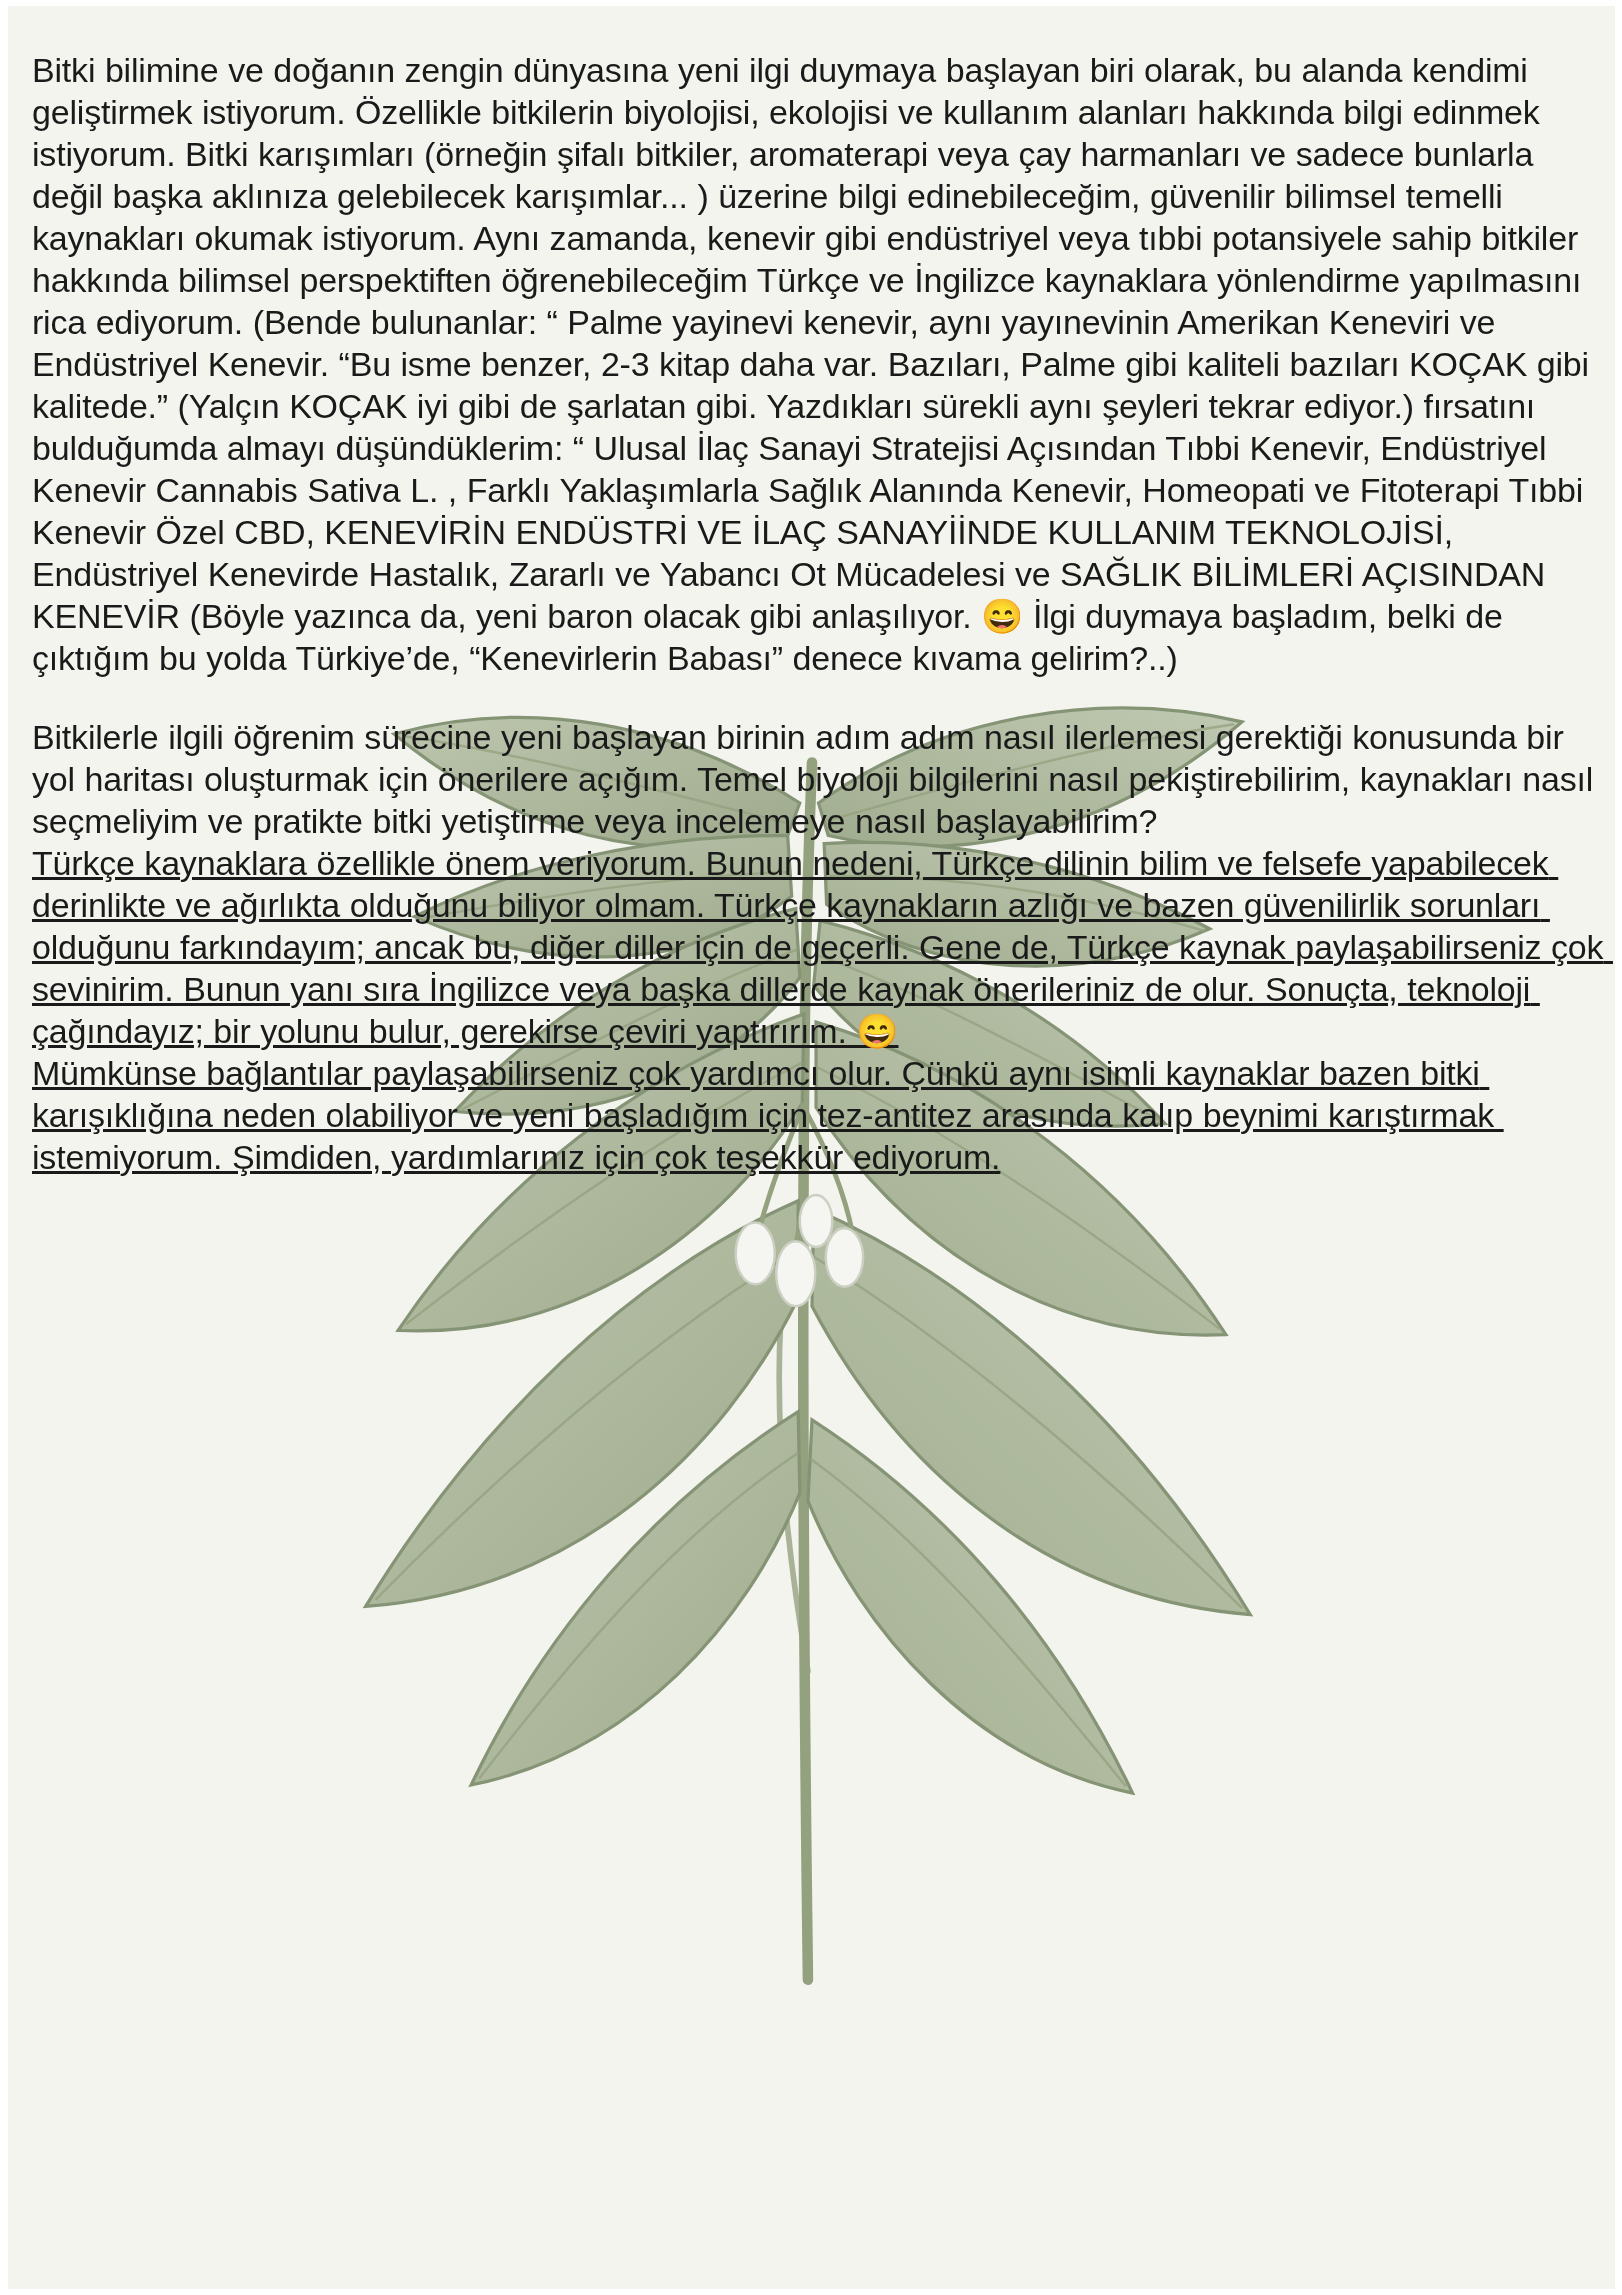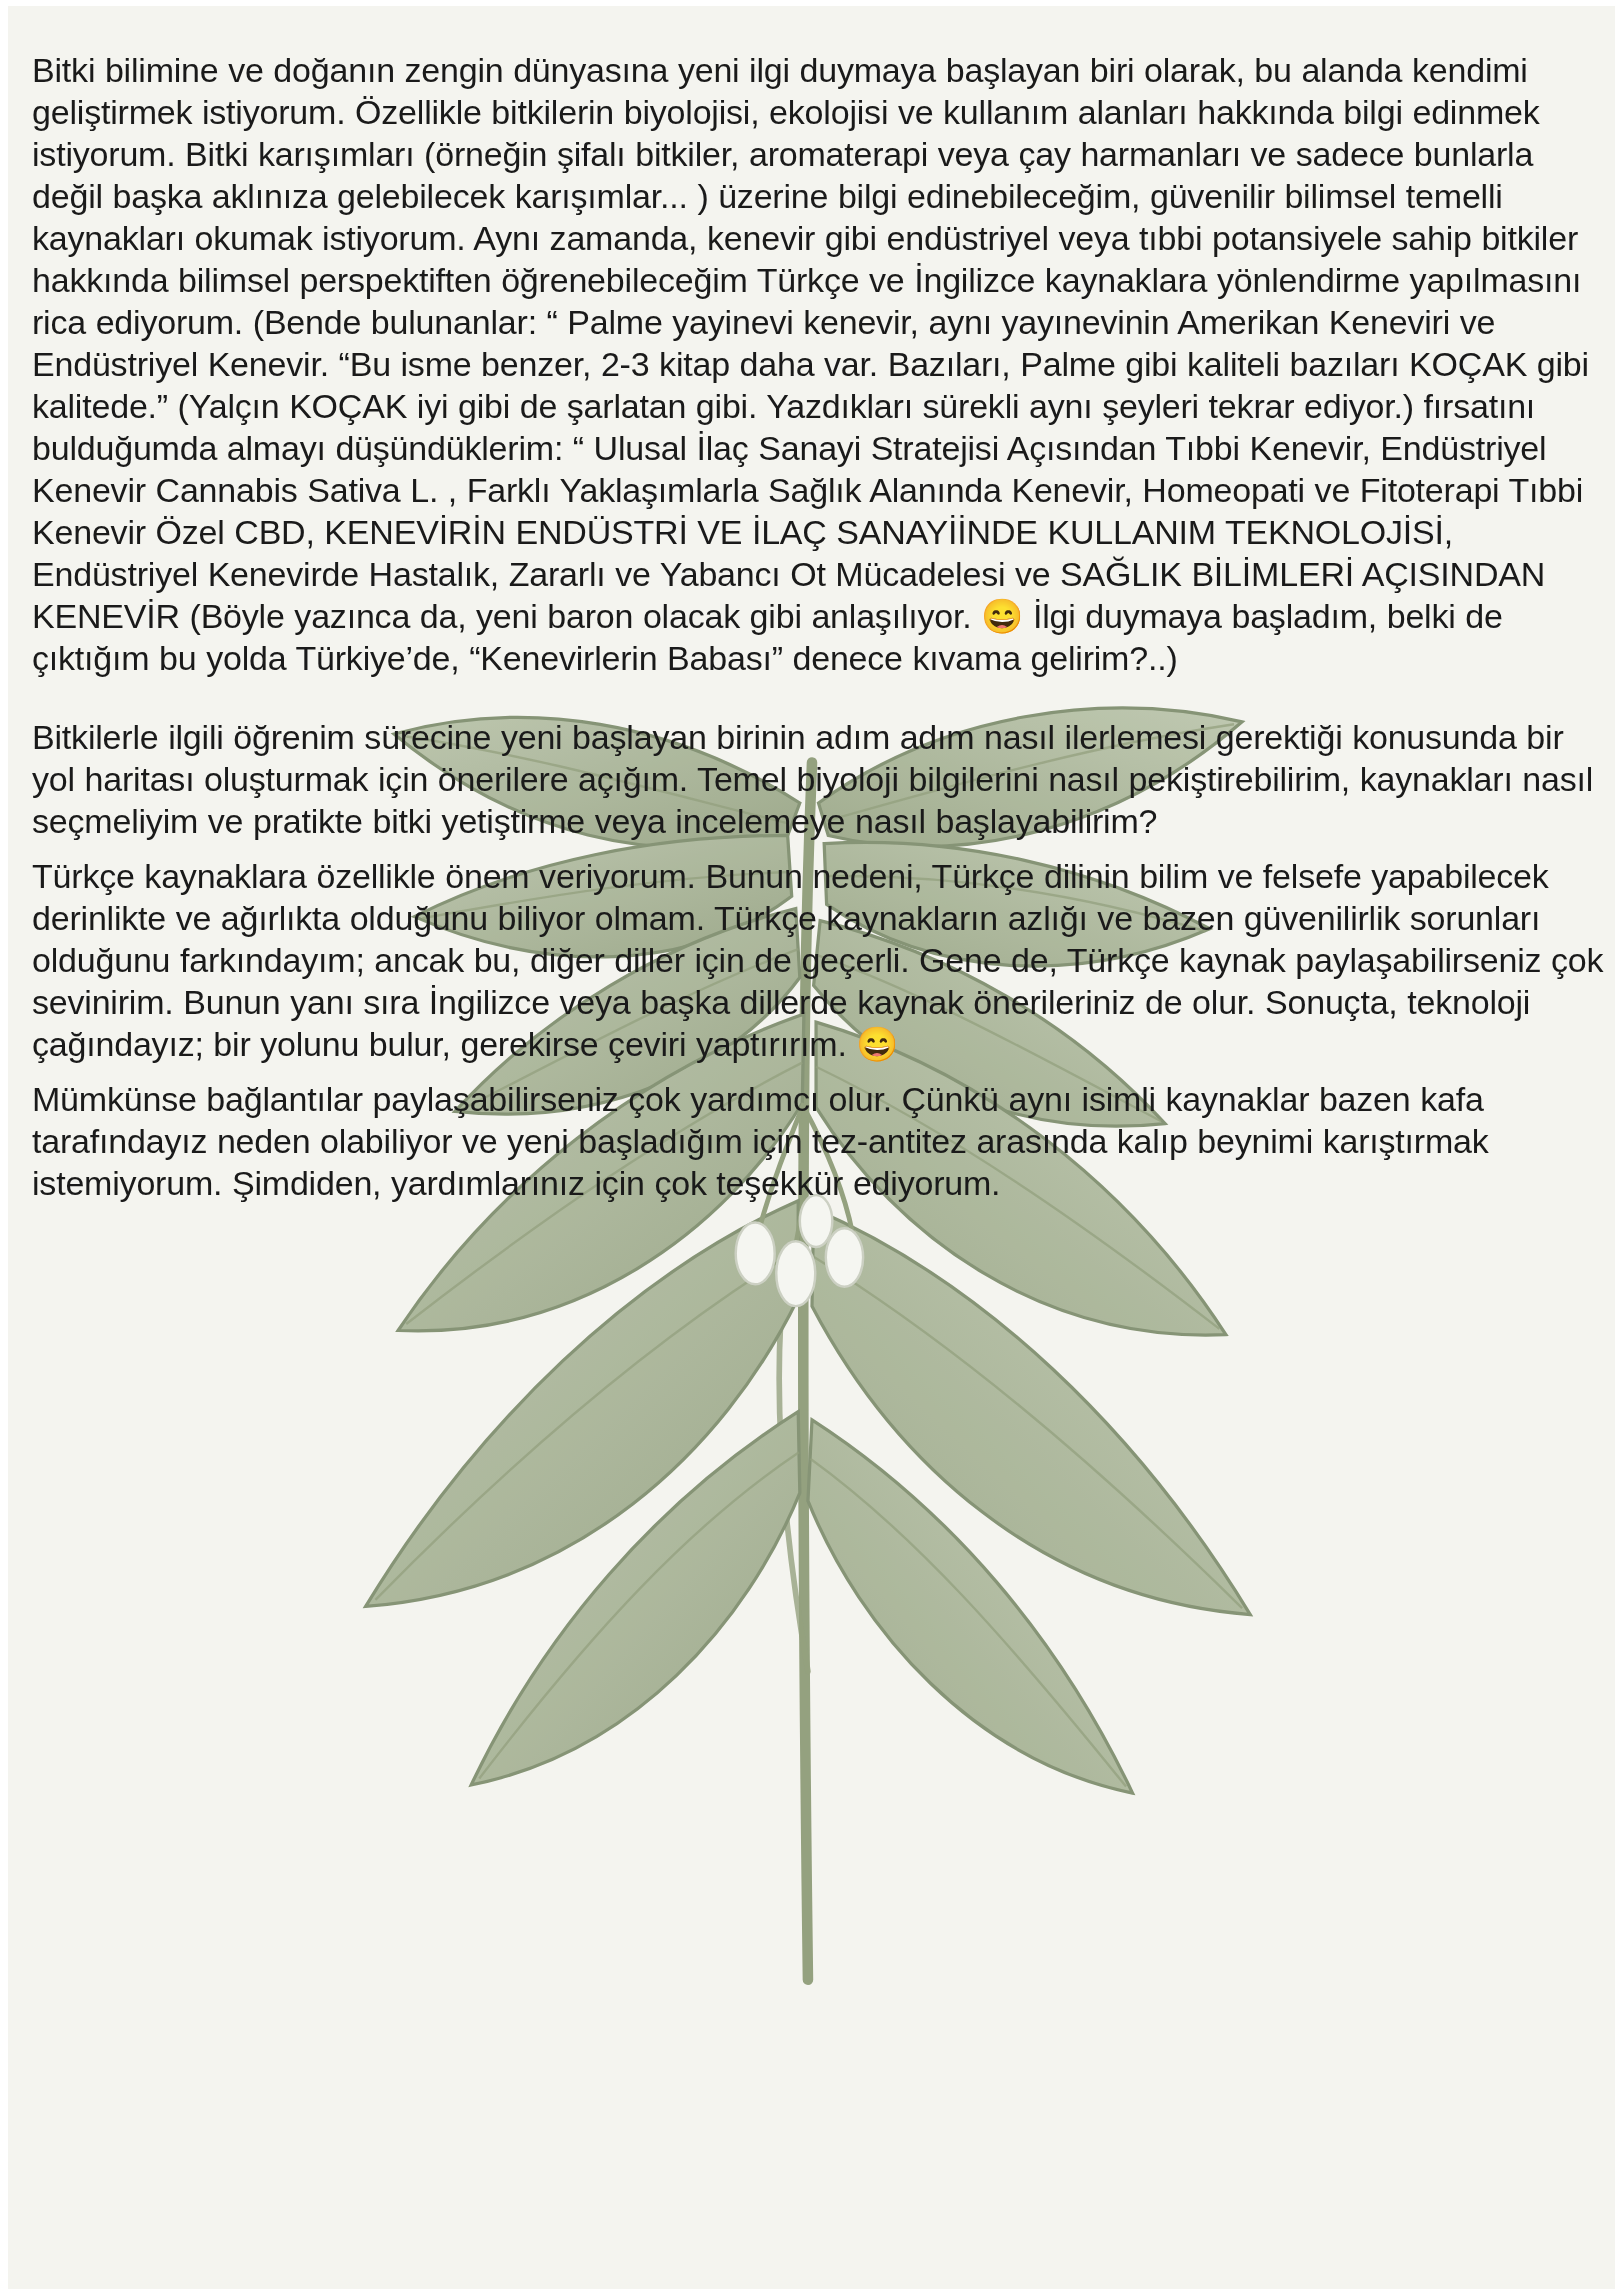--- a/index.html
+++ b/index.html
@@ -60,21 +60,22 @@
   .para {
     font-size: 34px;
     line-height: 1.235;
     color: #1a1a1a;
     margin: 0 0 0 0;
     letter-spacing: -0.2px;
     word-spacing: 0.4px;
     white-space: pre-wrap;
   }
   .para + .para {
-    margin-top: 13px;
+    margin-top: 0;
+    text-decoration: underline;
   }
   .gap {
     height: 37px;
   }
 </style>
 </head>
 <body>
 
 <div class="page">
 
@@ -135,18 +136,18 @@
         <ellipse cx="915" cy="945" rx="20" ry="32" fill="#f6f7f2" stroke="#c9cec0" stroke-width="3"></ellipse>
       </g>
     </svg>
   </div>
 
   <div class="text-layer">
     <p class="para">Bitki bilimine ve doğanın zengin dünyasına yeni ilgi duymaya başlayan biri olarak, bu alanda kendimi geliştirmek istiyorum. Özellikle bitkilerin biyolojisi, ekolojisi ve kullanım alanları hakkında bilgi edinmek istiyorum. Bitki karışımları (örneğin şifalı bitkiler, aromaterapi veya çay harmanları ve sadece bunlarla değil başka aklınıza gelebilecek karışımlar... ) üzerine bilgi edinebileceğim, güvenilir bilimsel temelli kaynakları okumak istiyorum. Aynı zamanda, kenevir gibi endüstriyel veya tıbbi potansiyele sahip bitkiler hakkında bilimsel perspektiften öğrenebileceğim Türkçe ve İngilizce kaynaklara yönlendirme yapılmasını rica ediyorum. (Bende bulunanlar: “ Palme yayinevi kenevir, aynı yayınevinin Amerikan Keneviri ve Endüstriyel Kenevir. “Bu isme benzer, 2-3 kitap daha var. Bazıları, Palme gibi kaliteli bazıları KOÇAK gibi kalitede.” (Yalçın KOÇAK iyi gibi de şarlatan gibi. Yazdıkları sürekli aynı şeyleri tekrar ediyor.) fırsatını bulduğumda almayı düşündüklerim: “ Ulusal İlaç Sanayi Stratejisi Açısından Tıbbi Kenevir, Endüstriyel Kenevir Cannabis Sativa L. , Farklı Yaklaşımlarla Sağlık Alanında Kenevir, Homeopati ve Fitoterapi Tıbbi Kenevir Özel CBD, KENEVİRİN ENDÜSTRİ VE İLAÇ SANAYİİNDE KULLANIM TEKNOLOJİSİ, Endüstriyel Kenevirde Hastalık, Zararlı ve Yabancı Ot Mücadelesi ve SAĞLIK BİLİMLERİ AÇISINDAN KENEVİR (Böyle yazınca da, yeni baron olacak gibi anlaşılıyor. 😄 İlgi duymaya başladım, belki de çıktığım bu yolda Türkiye’de, “Kenevirlerin Babası” denece kıvama gelirim?..)</p>
     <div class="gap"></div>
     <p class="para">Bitkilerle ilgili öğrenim sürecine yeni başlayan birinin adım adım nasıl ilerlemesi gerektiği konusunda bir yol haritası oluşturmak için önerilere açığım. Temel biyoloji bilgilerini nasıl pekiştirebilirim, kaynakları nasıl seçmeliyim ve pratikte bitki yetiştirme veya incelemeye nasıl başlayabilirim?</p>
     <p class="para">Türkçe kaynaklara özellikle önem veriyorum. Bunun nedeni, Türkçe dilinin bilim ve felsefe yapabilecek derinlikte ve ağırlıkta olduğunu biliyor olmam. Türkçe kaynakların azlığı ve bazen güvenilirlik sorunları olduğunu farkındayım; ancak bu, diğer diller için de geçerli. Gene de, Türkçe kaynak paylaşabilirseniz çok sevinirim. Bunun yanı sıra İngilizce veya başka dillerde kaynak önerileriniz de olur. Sonuçta, teknoloji çağındayız; bir yolunu bulur, gerekirse çeviri yaptırırım. 😄</p>
-    <p class="para">Mümkünse bağlantılar paylaşabilirseniz çok yardımcı olur. Çünkü aynı isimli kaynaklar bazen kafa tarafındayız neden olabiliyor ve yeni başladığım için tez-antitez arasında kalıp beynimi karıştırmak istemiyorum. Şimdiden, yardımlarınız için çok teşekkür ediyorum.</p>
+    <p class="para">Mümkünse bağlantılar paylaşabilirseniz çok yardımcı olur. Çünkü aynı isimli kaynaklar bazen bitki karışıklığına neden olabiliyor ve yeni başladığım için tez-antitez arasında kalıp beynimi karıştırmak istemiyorum. Şimdiden, yardımlarınız için çok teşekkür ediyorum.</p>
   </div>
 
   <div class="paper-edge"></div>
 </div>
 
 
 </body></html>

